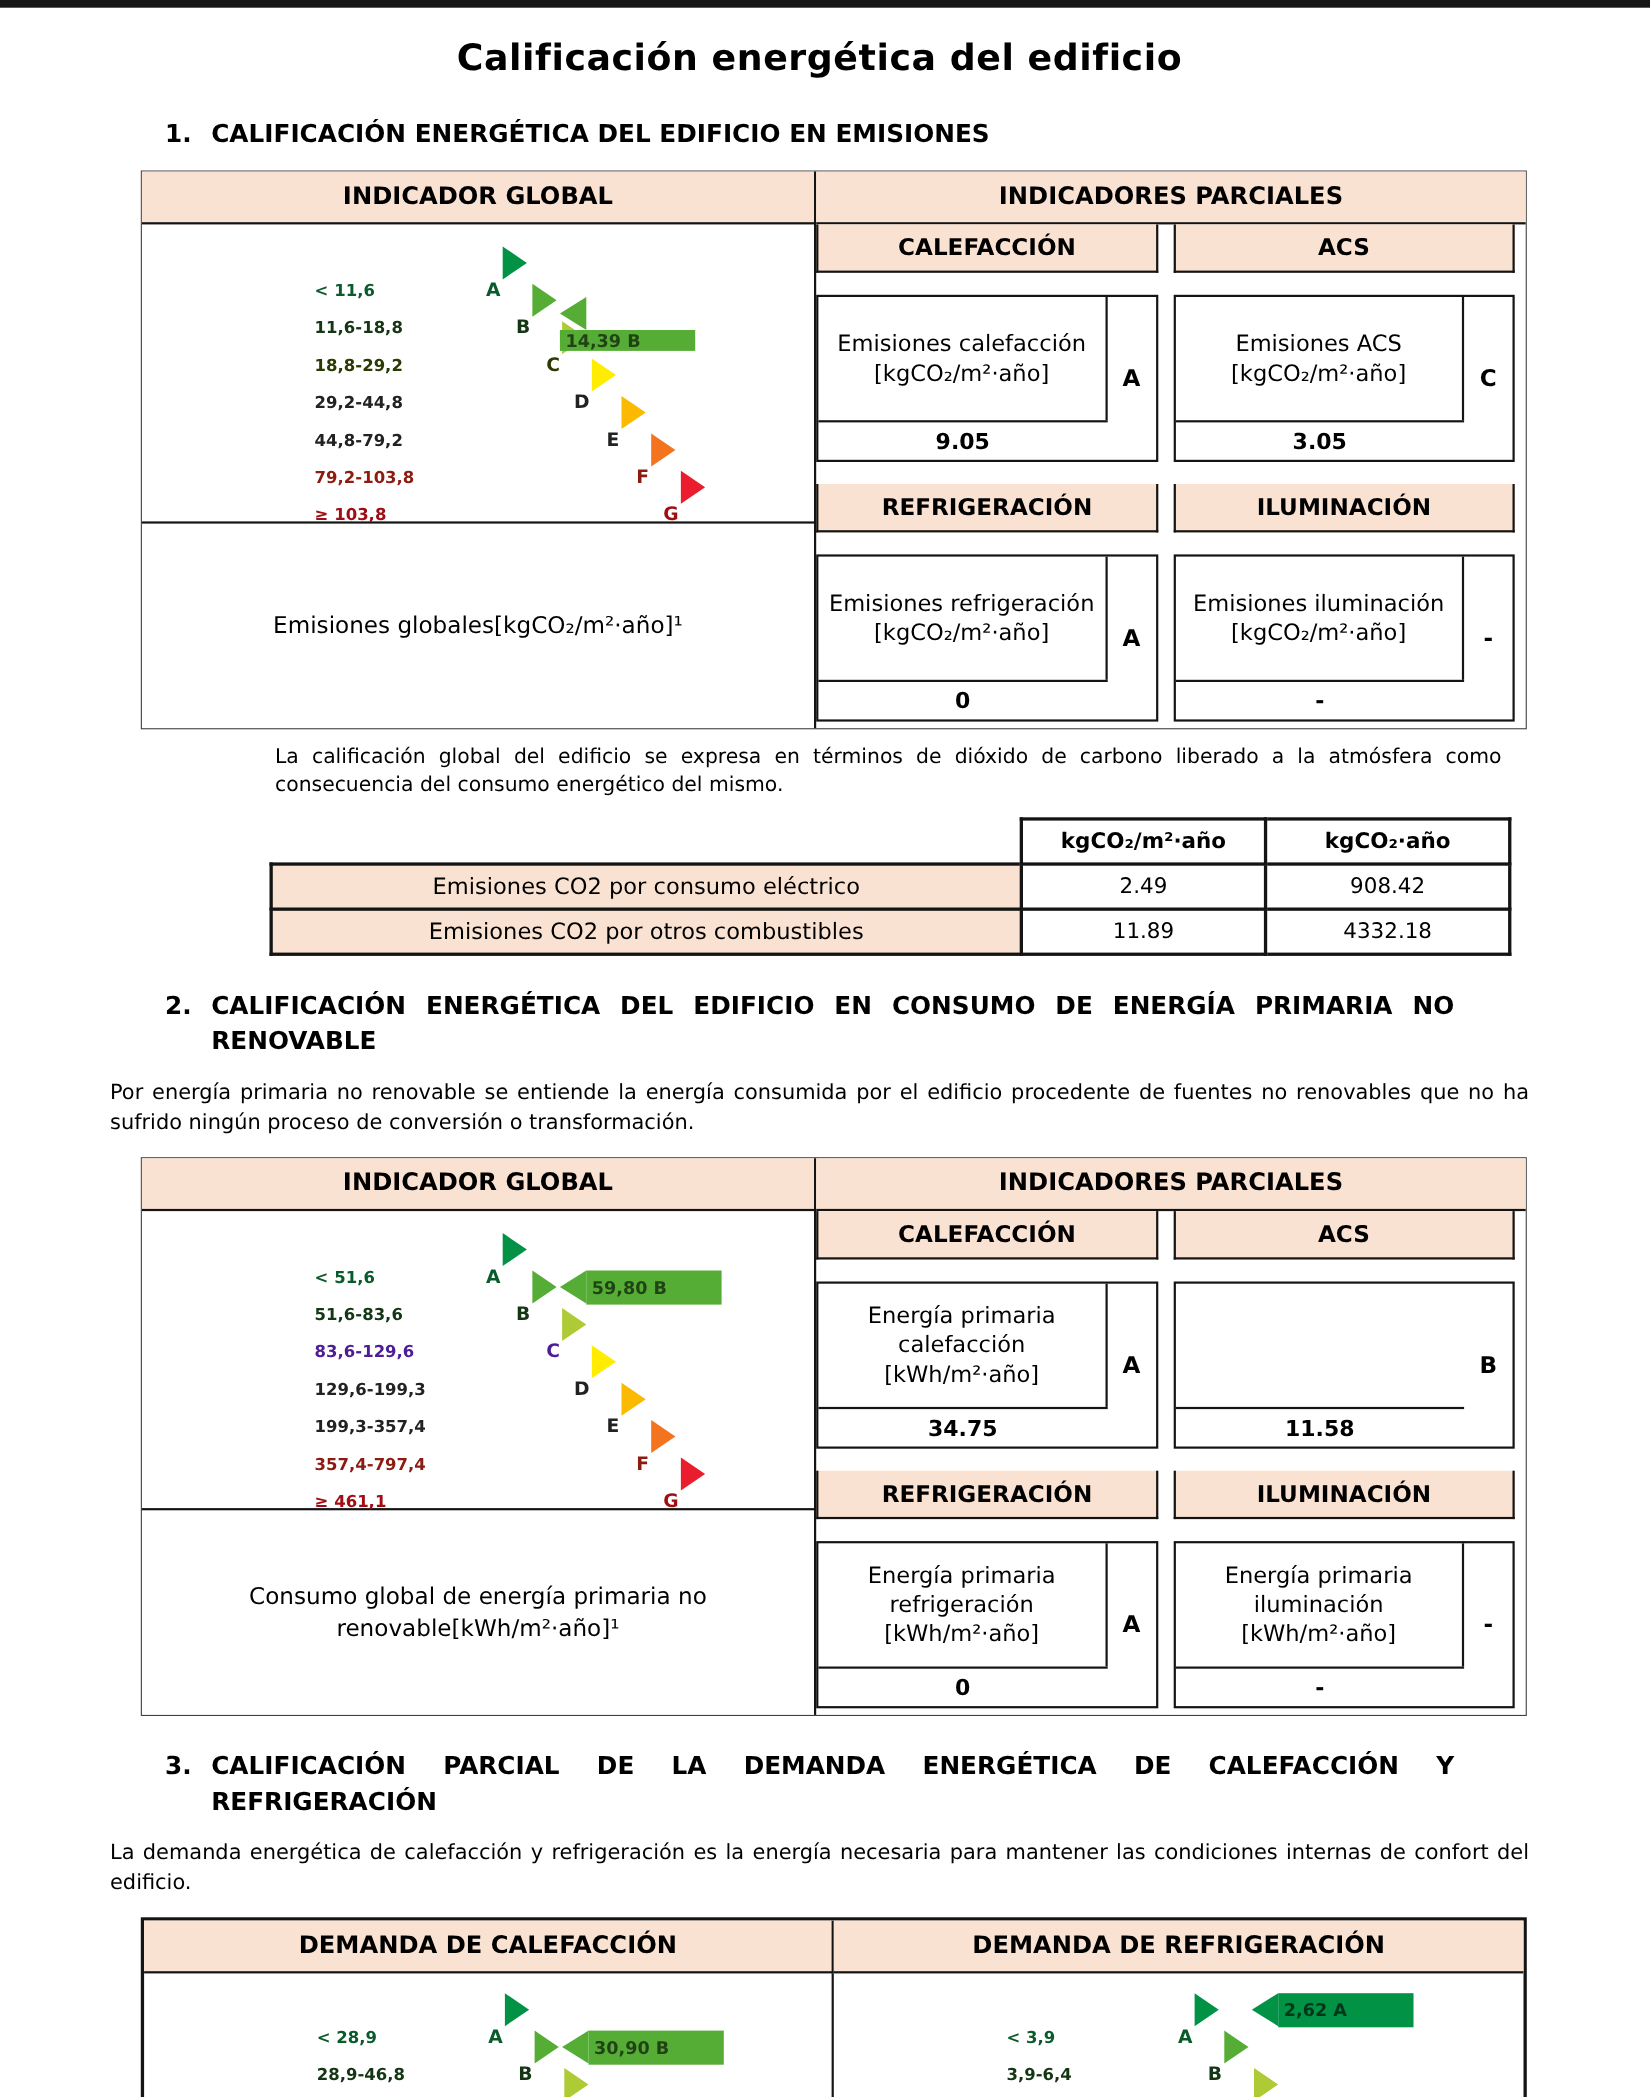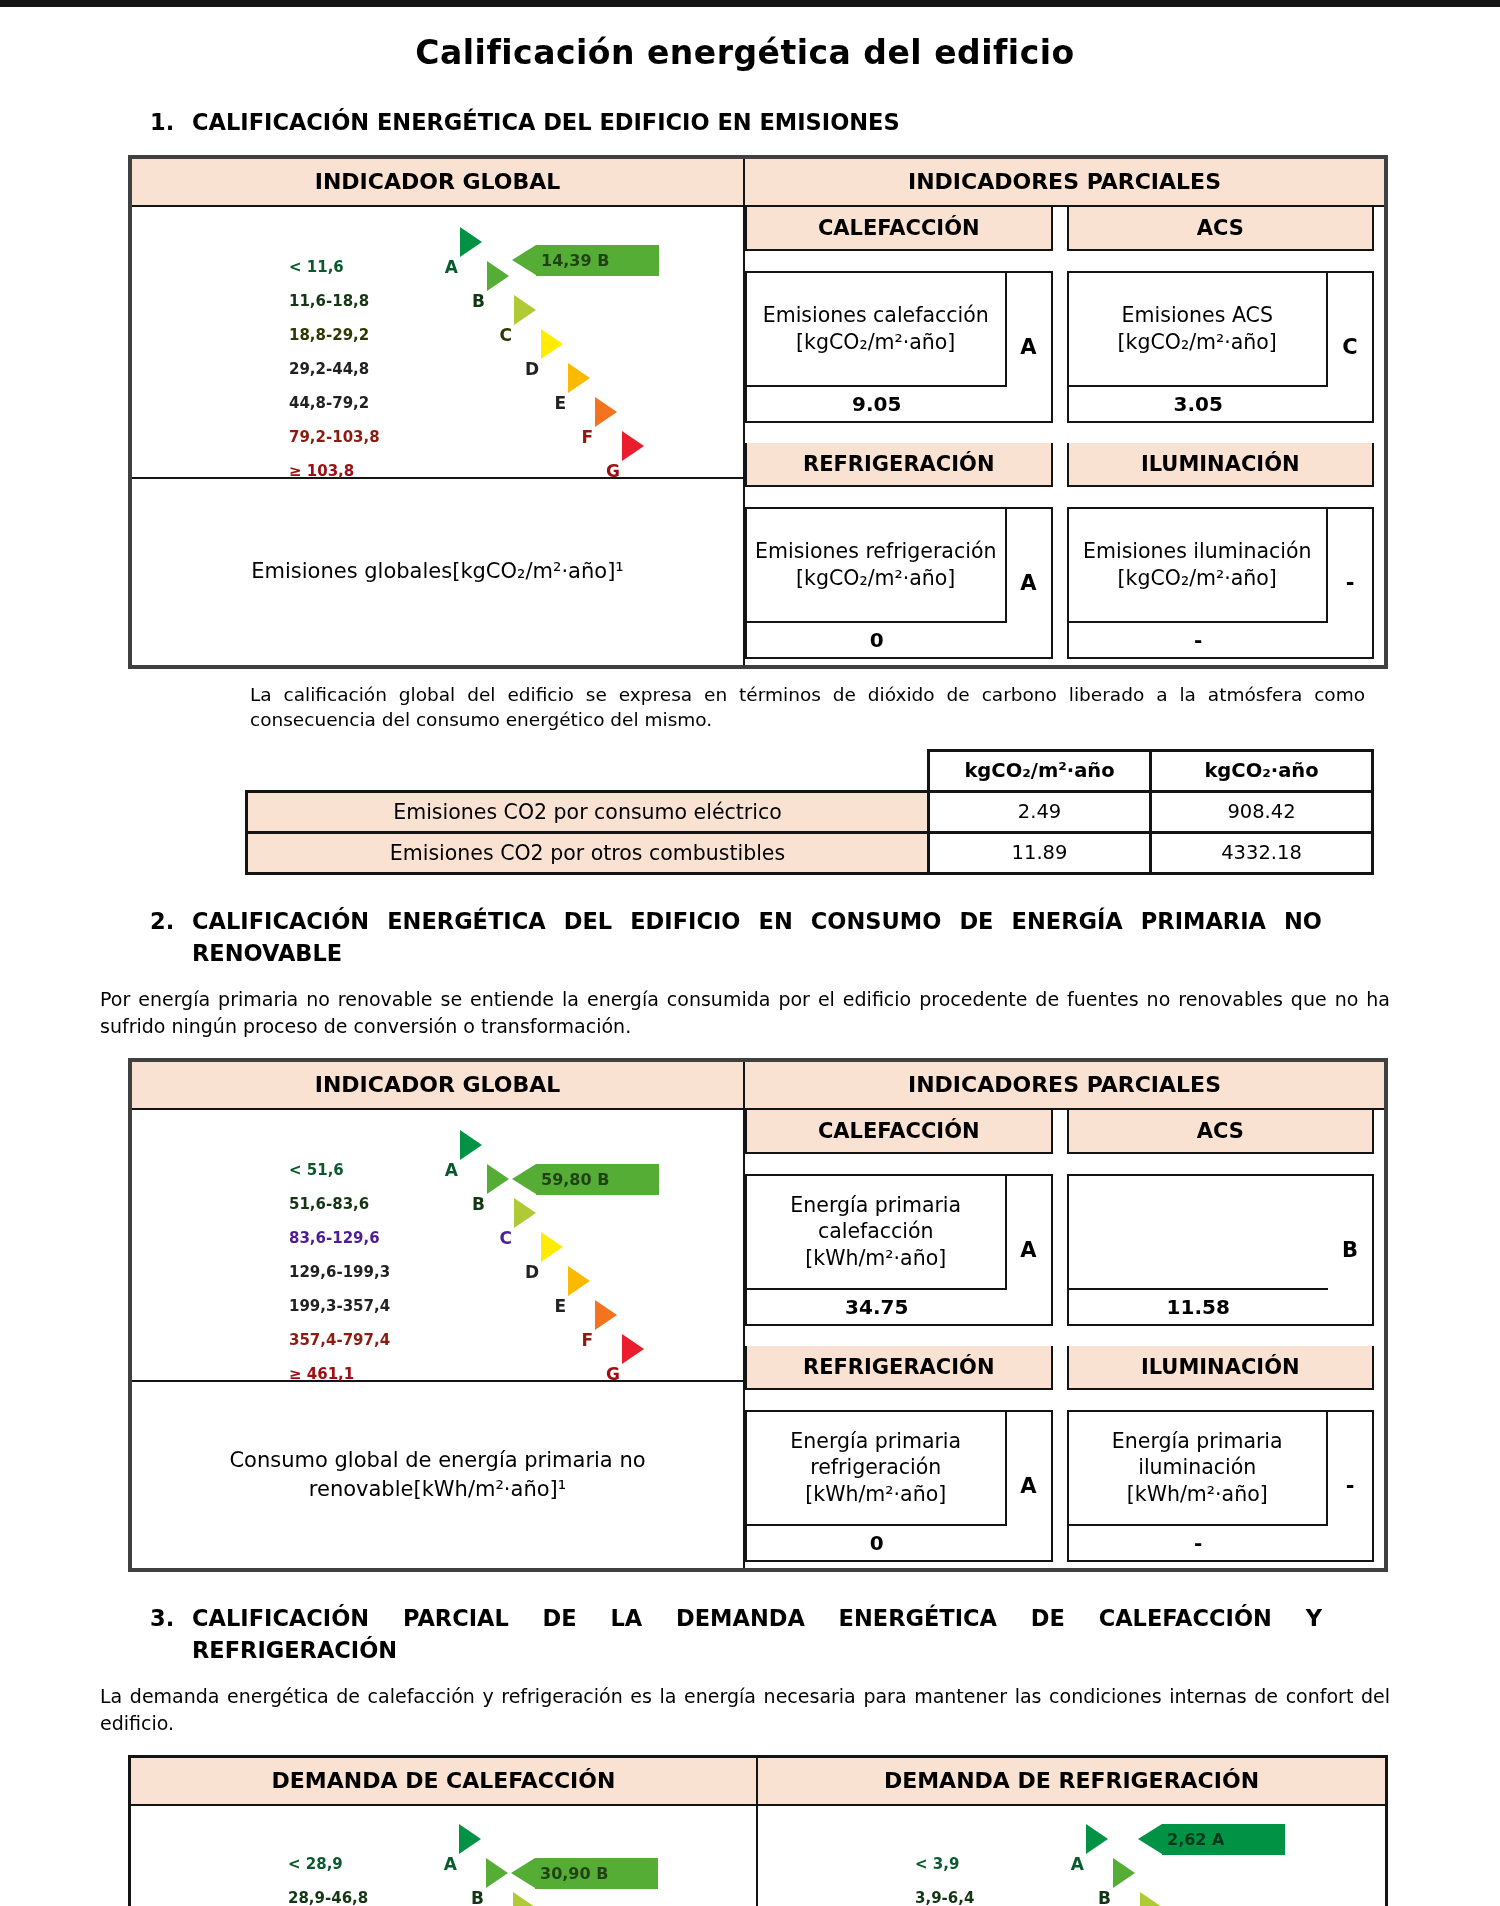--- a/index.html
+++ b/index.html
@@ -18,21 +18,21 @@
 
   
   .sec-head{display:flex;font-weight:bold;font-size:22.5px;margin:30px 0 16px 50px;line-height:1.45;}
   .sec-head .num{width:42px;flex:none;}
   .sec-head .txt{text-align:justify;max-width:1130px;}
 
   .para{font-size:19px;line-height:1.42;text-align:justify;margin:16px 0 18px 0;max-width:1290px;}
   .note{font-size:18.5px;line-height:1.35;text-align:justify;margin:14px 0 16px 150px;max-width:1115px;}
 
   
-  .cert-table{margin-left:28px;width:1260px;border:4px solid #404040;display:grid;grid-template-columns:613px 1fr;box-sizing:border-box;background:#fff;}
+  .cert-table{margin-left:28px;width:1260px;border:1px solid #404040;display:grid;grid-template-columns:613px 1fr;box-sizing:border-box;background:#fff;}
   .ct-left{border-right:2px solid #141414;display:flex;flex-direction:column;}
   .ct-hdr{height:46px;background:#fae2d2;border-bottom:2px solid #141414;display:flex;align-items:center;justify-content:center;font-weight:bold;font-size:22px;flex:none;}
   .scale-zone{height:272px;border-bottom:2px solid #141414;padding:20px 0 0 148px;box-sizing:border-box;flex:none;}
   .scale-wrap{position:relative;}
   .global-cell{flex:1;display:flex;align-items:center;justify-content:center;text-align:center;font-size:21px;line-height:1.35;padding:6px 42px;}
   .ct-right{display:flex;flex-direction:column;}
   .partials{display:flex;gap:14px;padding:0 10px 6px 0;}
   .pcol{flex:1;display:flex;flex-direction:column;gap:20px;}
   .pb-hdr{height:44px;background:#fae2d2;border:2px solid #141414;border-top:none;display:flex;align-items:center;justify-content:center;font-weight:bold;font-size:21px;box-sizing:border-box;}
   .pb{border:2px solid #141414;display:grid;grid-template-columns:1fr 44px;grid-template-rows:112px 36px;box-sizing:border-box;}
@@ -128,21 +128,21 @@
               </div>
               <span class="shead" style="border-left-color: rgb(243, 115, 31);"></span>
             </div>
             <div class="srow" style="color: rgb(160, 13, 18);">
               <div class="sbar" style="width: 342px; background: rgb(234, 28, 45);">
                 <span class="srange">≥ 103,8</span>
                 <span class="sletter">G</span>
               </div>
               <span class="shead" style="border-left-color: rgb(234, 28, 45);"></span>
             </div>
-            <div class="rating" style="top: 18px;">
+            <div class="rating" style="top: 46px; flex-direction: column;">
               <span class="rhead" style="border-right-color: rgb(85, 173, 53);"></span>
               <span class="rbody" style="background: rgb(85, 173, 53);">14,39 B</span>
             </div>
           </div>
       </div>
       <div class="global-cell">Emisiones globales[kgCO₂/m²·año]¹</div>
     </div>
     <div class="ct-right">
       <div class="ct-hdr">INDICADORES PARCIALES</div>
       <div class="partials">

